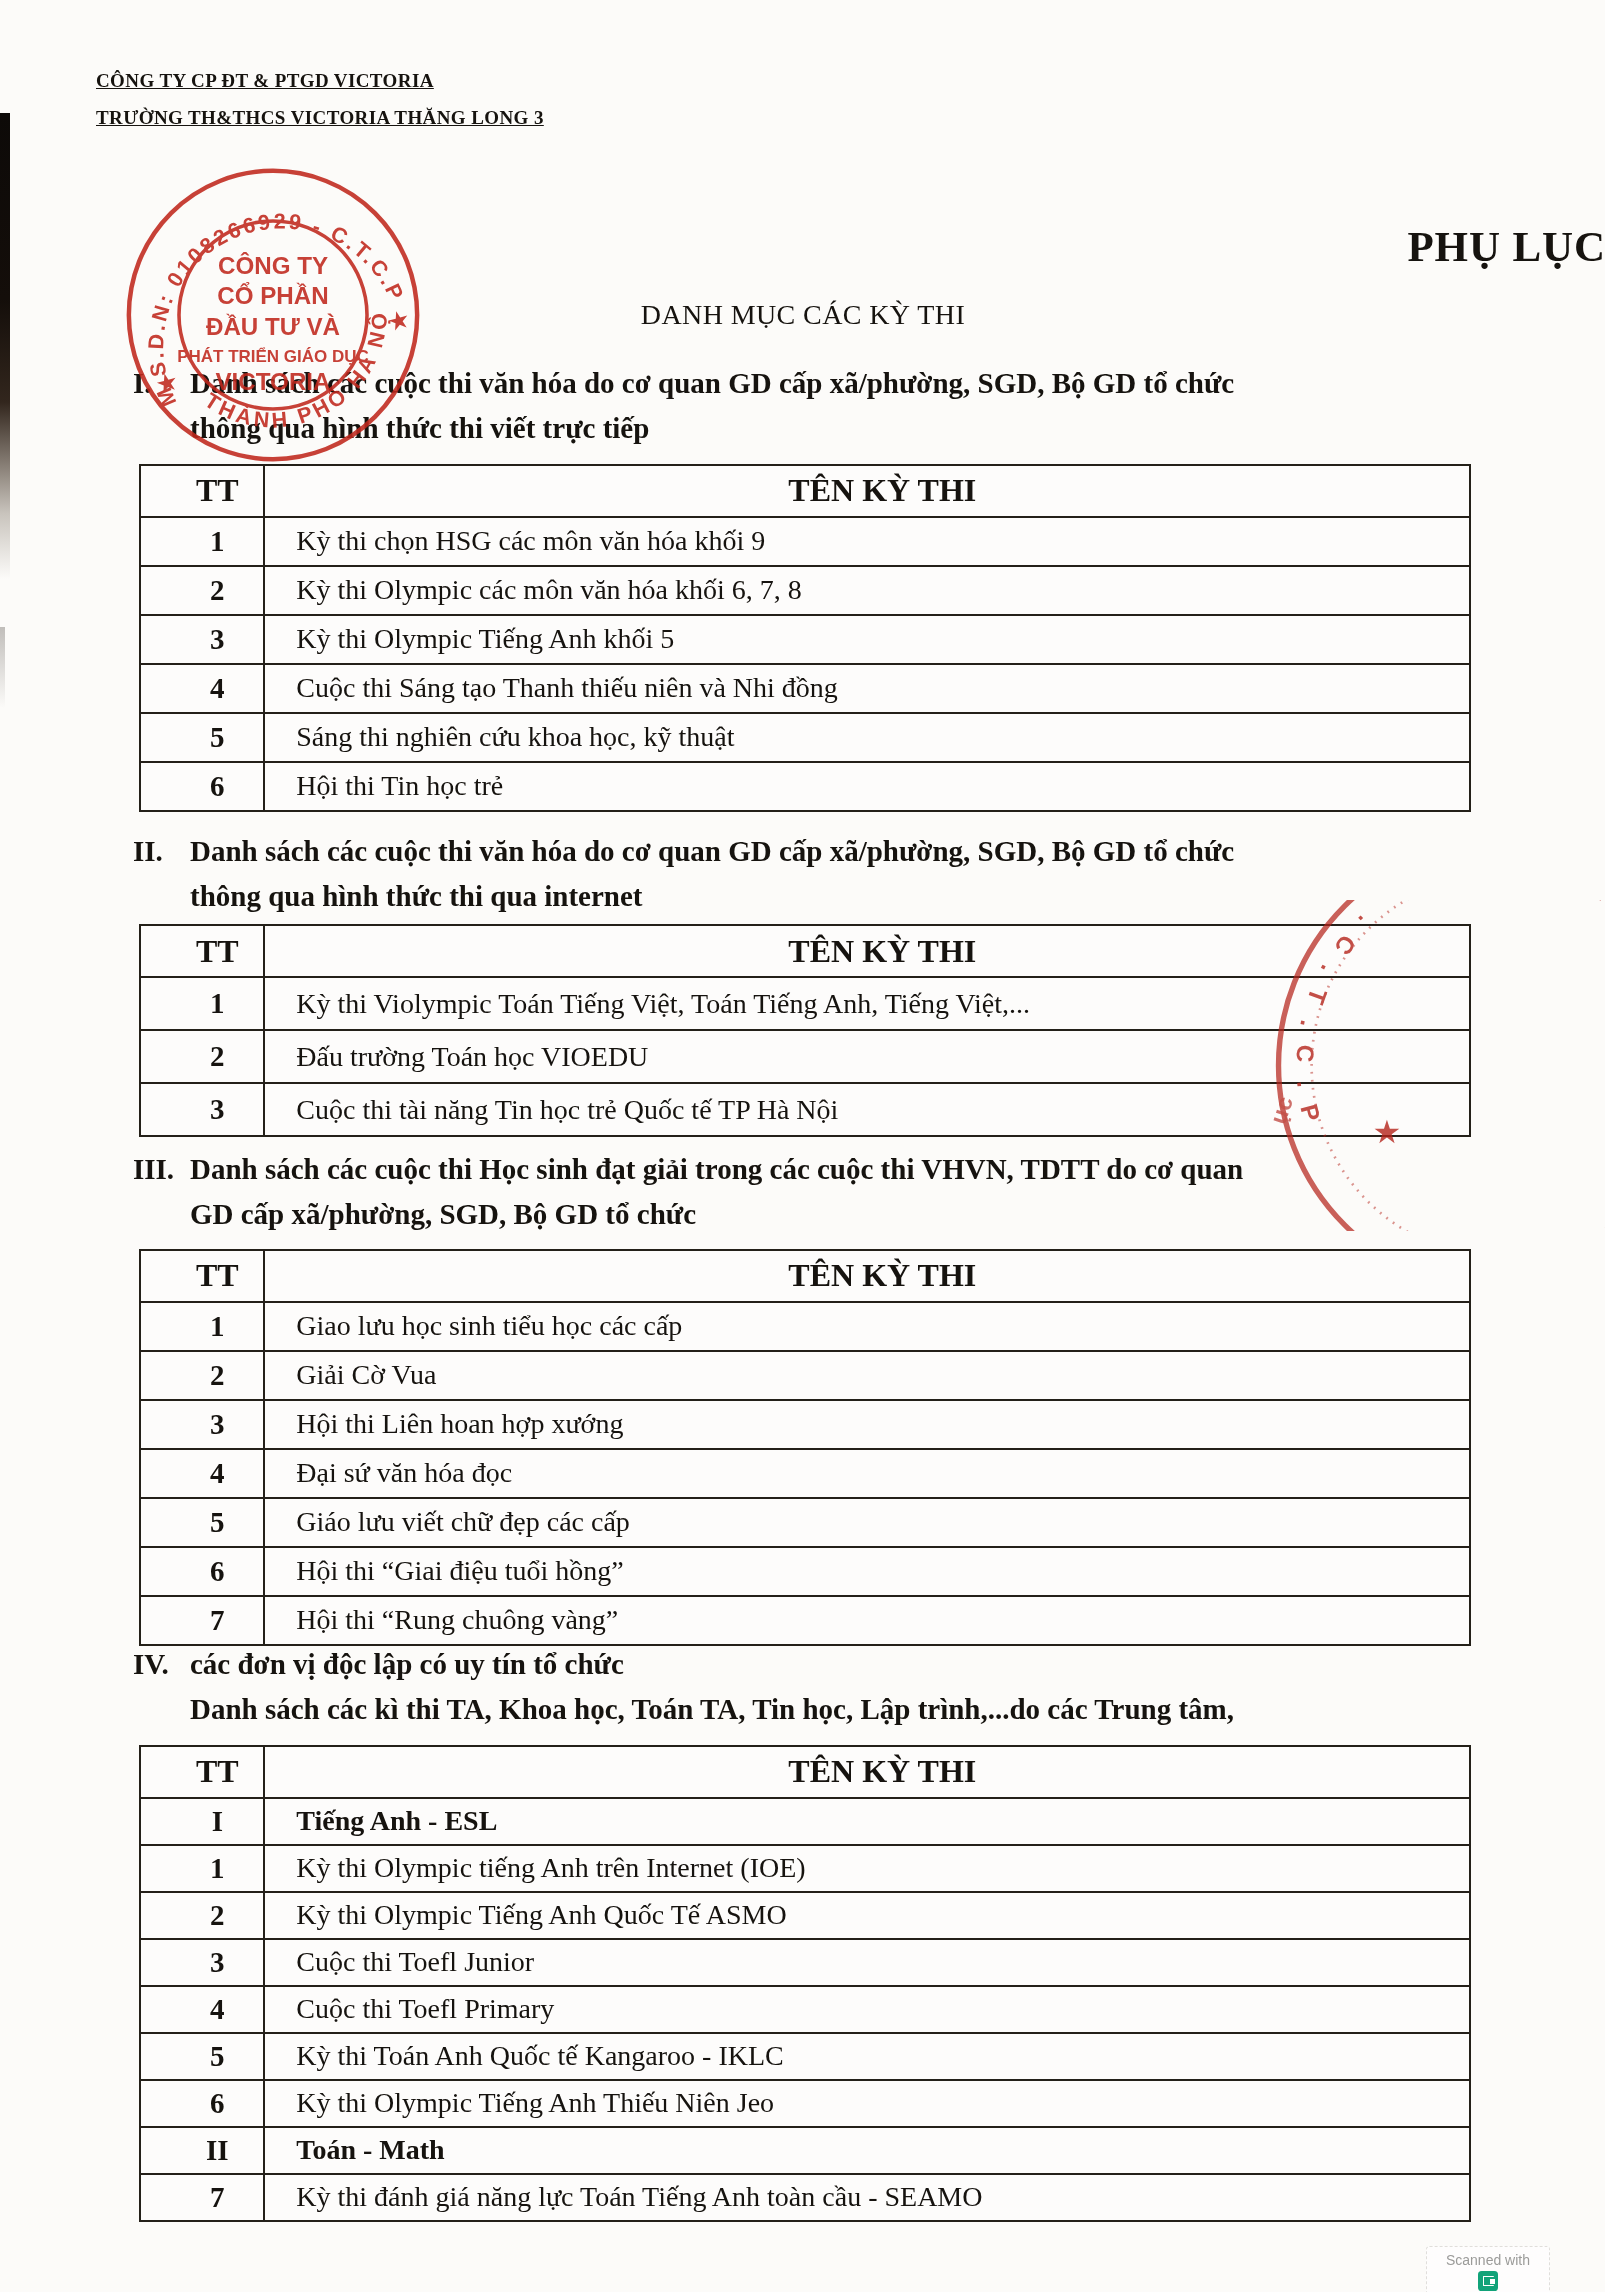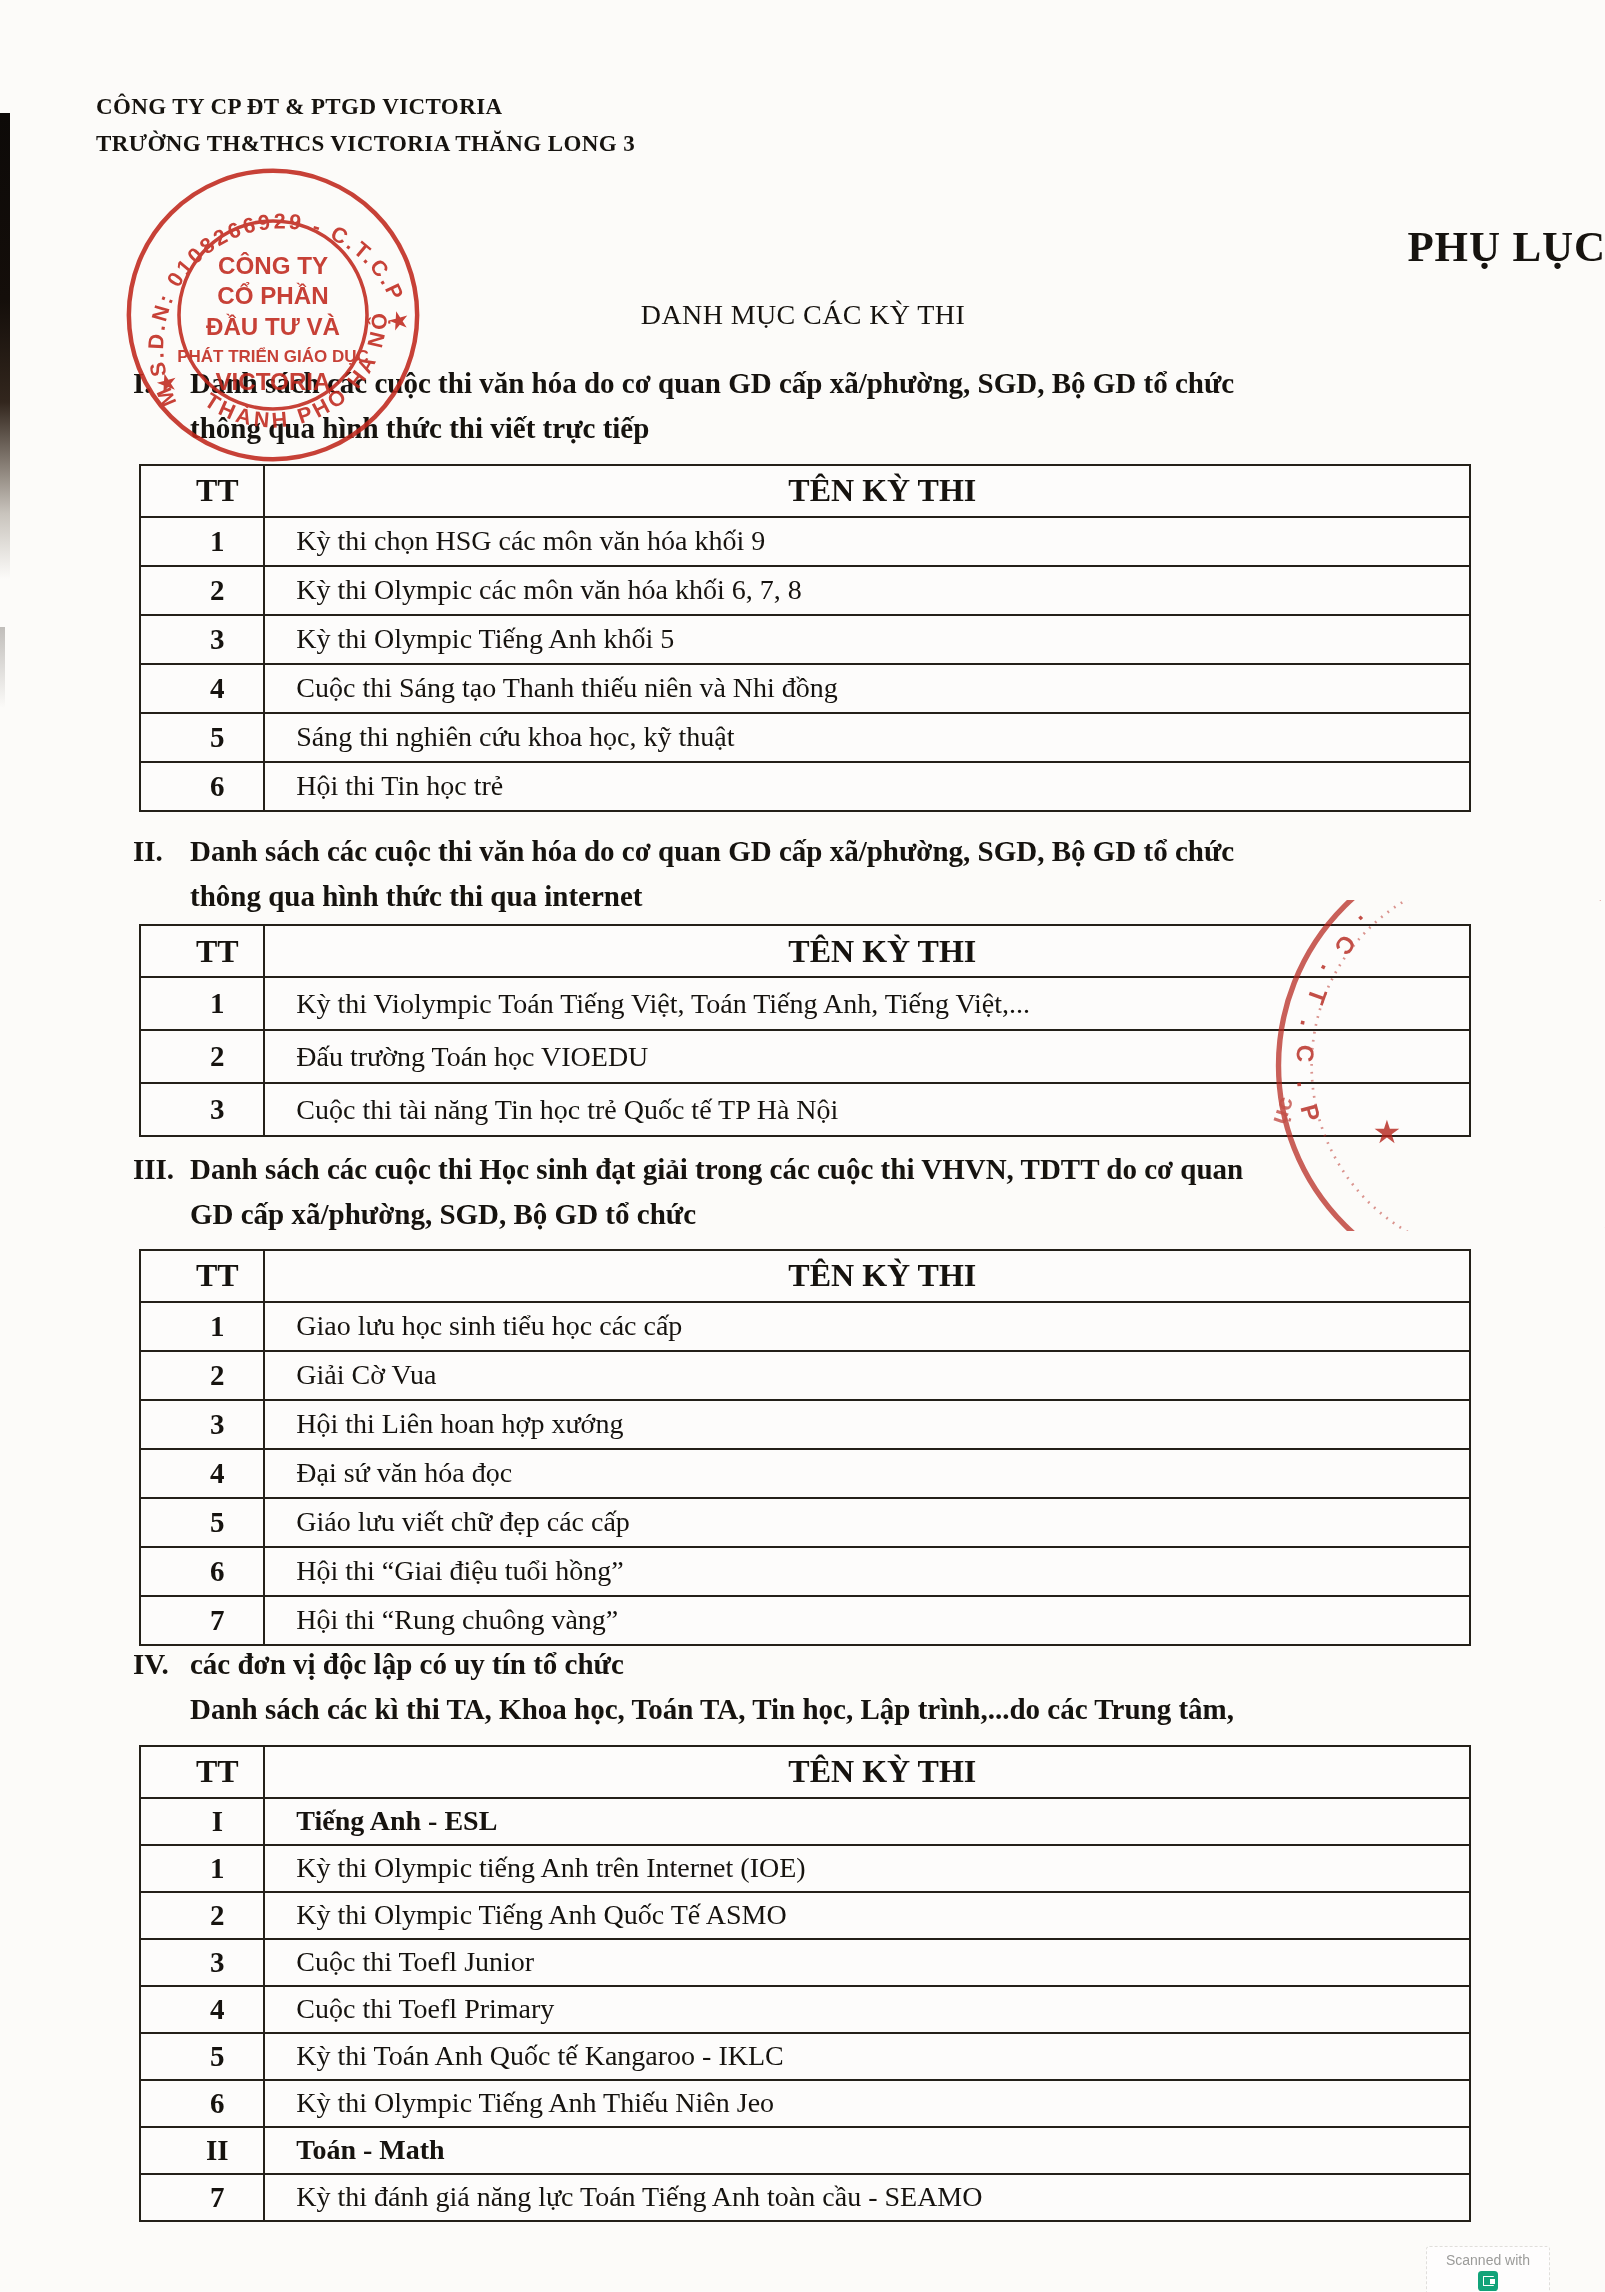--- a/index.html
+++ b/index.html
@@ -11,21 +11,21 @@
   }
   
   .edge-artifact{
     position:absolute;left:0;top:113px;width:9.9px;height:466px;
     background:linear-gradient(to bottom,#0d0a08 0%,#140e0a 40%,#32261d 62%,#8a8178 76%,#c9c4bd 86%,rgba(220,216,210,0) 100%);
   }
   .edge-artifact2{
     position:absolute;left:0;top:627px;width:5.4px;height:81px;
     background:linear-gradient(to bottom,rgba(120,115,110,.45),rgba(120,115,110,0));
   }
-  .org{position:absolute;left:96px;top:88px;font-weight:bold;font-size:23px;line-height:37px;letter-spacing:0.4px;}
+  .org{position:absolute;left:96px;top:62px;font-weight:bold;font-size:19px;line-height:37px;letter-spacing:0.4px;text-decoration:underline;}
   .doc-title{position:absolute;left:0;top:222px;width:1606px;text-align:right;font-weight:bold;font-size:43px;letter-spacing:0.9px;}
   .doc-subtitle{position:absolute;left:0;top:299px;width:1606px;text-align:center;font-weight:normal;font-size:28px;letter-spacing:0.4px;}
 
   .section{position:absolute;left:133px;width:1339px;}
   .sec-head{display:flex;font-weight:bold;font-size:29px;line-height:45px;}
   .sec-num{width:57px;flex:0 0 57px;}
   .sec-lines{flex:1;}
 
   table.exams{border-collapse:collapse;width:1332px;table-layout:fixed;margin-left:6.3px;background:rgba(255,255,255,.4);}
   table.exams td{border:2.7px solid #242019;vertical-align:middle;padding-left:31px;}

